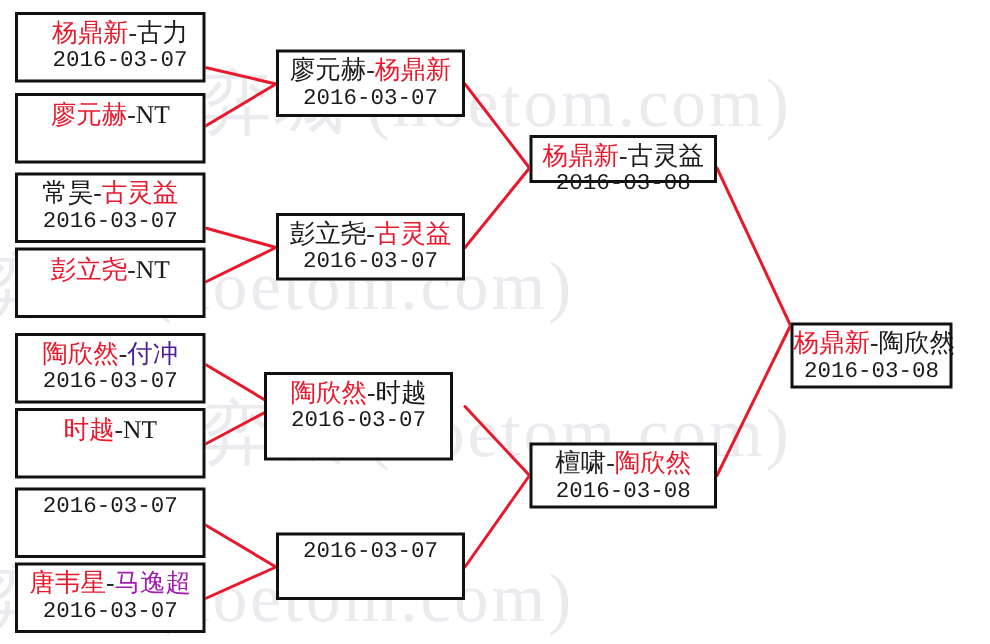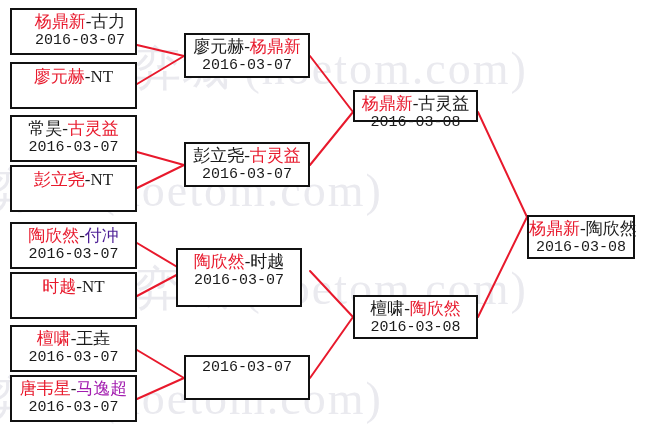--- a/index.html
+++ b/index.html
@@ -119,21 +119,20 @@
         <span class="players"><span class="p-red" style="color: rgb(232, 25, 44);">彭立尧</span><span class="sep">-</span><span class="p-black" style="color: rgb(26, 26, 26);">NT</span></span>
       </div>
       <div class="node" style="left: 10px; top: 222px; width: 127px; height: 47px; border-color: rgb(17, 17, 17);">
         <span class="players"><span class="p-red" style="color: rgb(232, 25, 44);">陶欣然</span><span class="sep">-</span><span class="p-black" style="color: #4c1d95;">付冲</span></span>
         <span class="date">2016-03-07</span>
       </div>
       <div class="node tall" style="left: 10px; top: 272px; width: 127px; height: 47px; border-color: rgb(17, 17, 17);">
         <span class="players"><span class="p-red" style="color: rgb(232, 25, 44);">时越</span><span class="sep">-</span><span class="p-black" style="color: rgb(26, 26, 26);">NT</span></span>
       </div>
       <div class="node" style="left: 10px; top: 325px; width: 127px; height: 47px; border-color: rgb(17, 17, 17);">
-        <span class="players"><span class="p-red" style="color: rgb(232, 25, 44);">檀啸</span><span class="sep">-</span><span class="p-black" style="color: rgb(26, 26, 26);">王垚</span></span>
         <span class="date">2016-03-07</span>
       </div>
       <div class="node" style="left: 10px; top: 375px; width: 127px; height: 47px; border-color: rgb(17, 17, 17);">
         <span class="players"><span class="p-red" style="color: rgb(232, 25, 44);">唐韦星</span><span class="sep">-</span><span class="p-black" style="color: #a21caf;">马逸超</span></span>
         <span class="date">2016-03-07</span>
       </div>
       <div class="node" style="left: 184px; top: 33px; width: 126px; height: 45px; border-color: rgb(17, 17, 17);">
         <span class="players"><span class="p-black" style="color: rgb(26, 26, 26);">廖元赫</span><span class="sep">-</span><span class="p-red" style="color: rgb(232, 25, 44);">杨鼎新</span></span>
         <span class="date">2016-03-07</span>
       </div>

